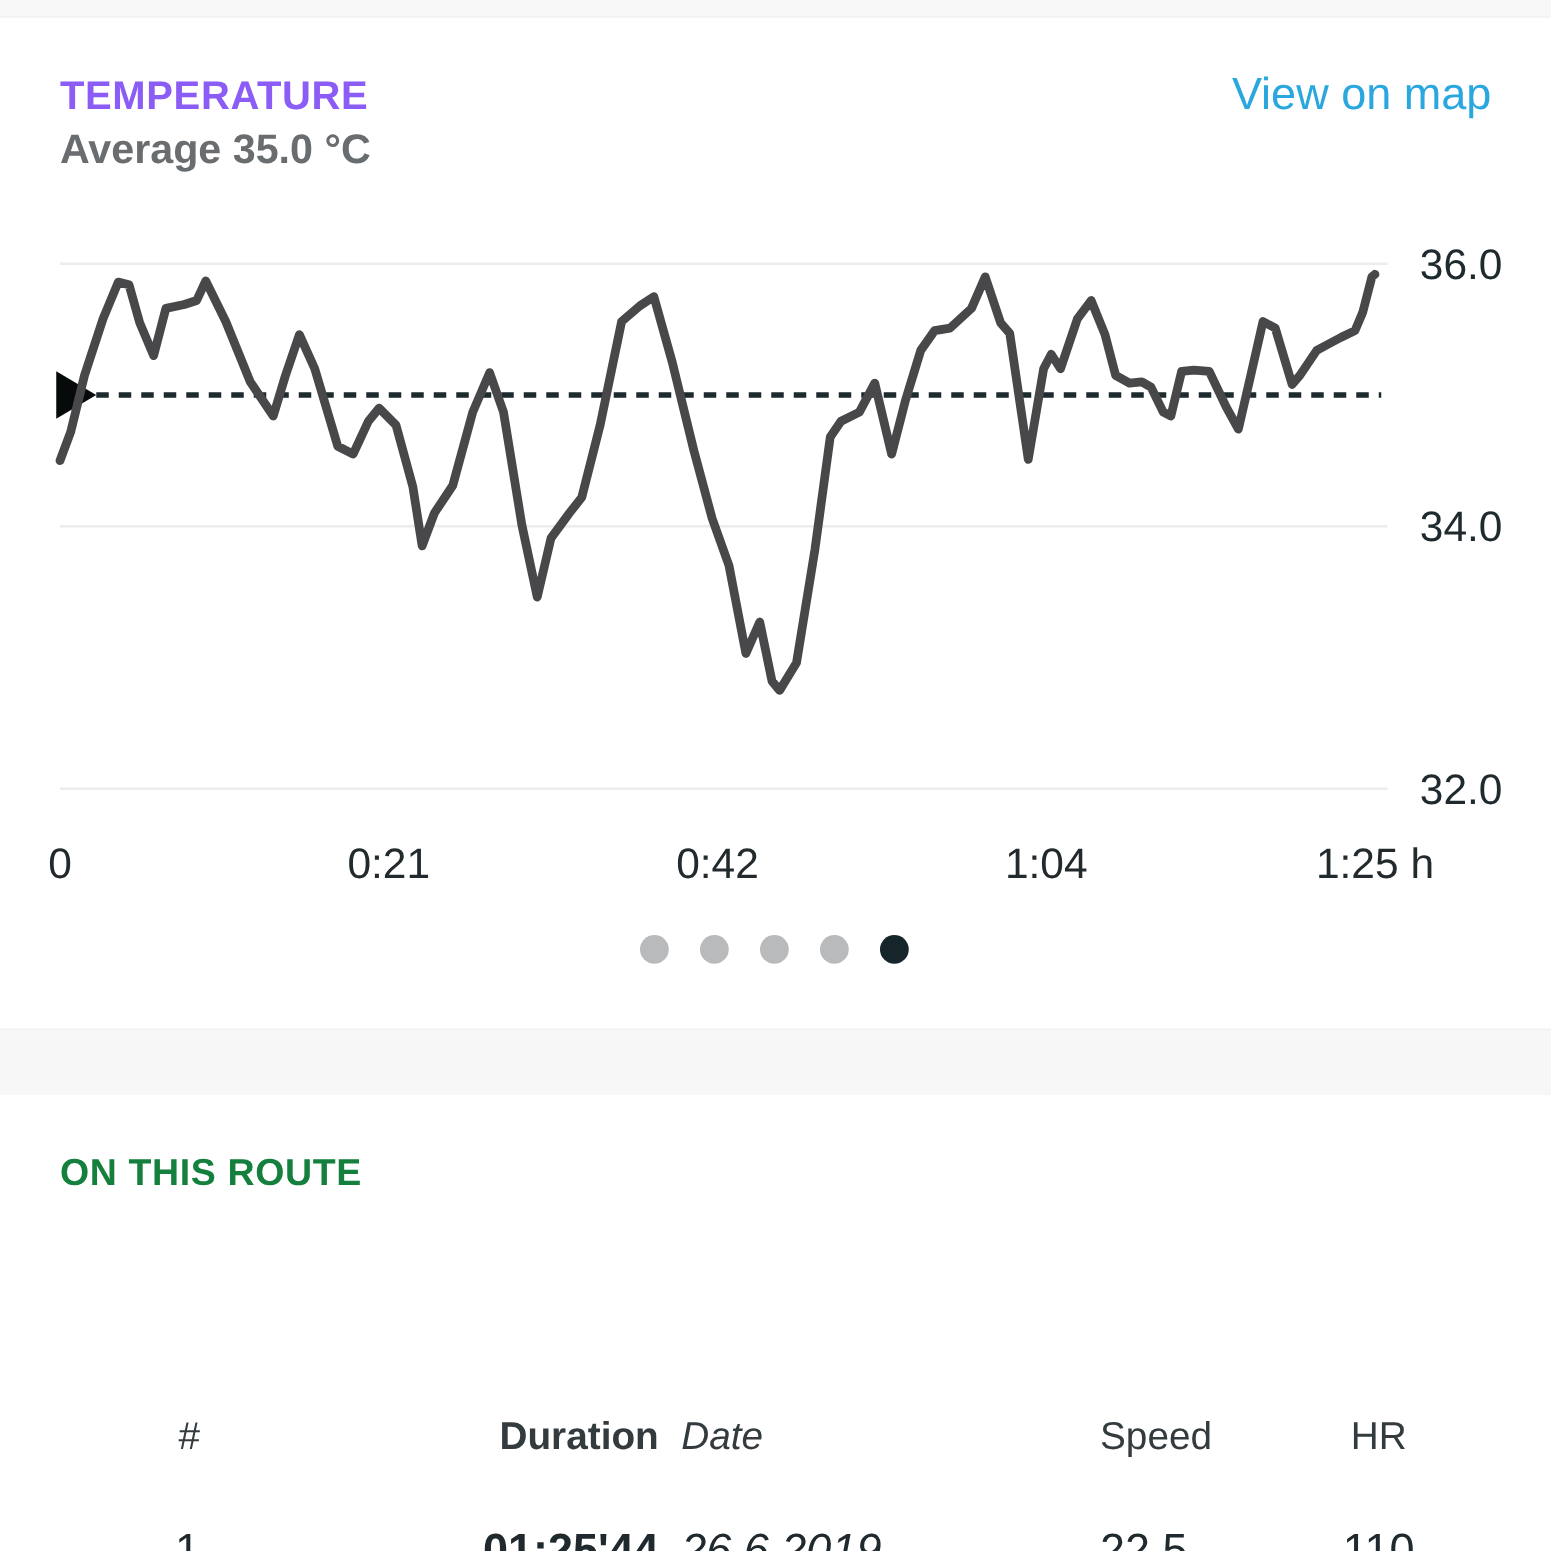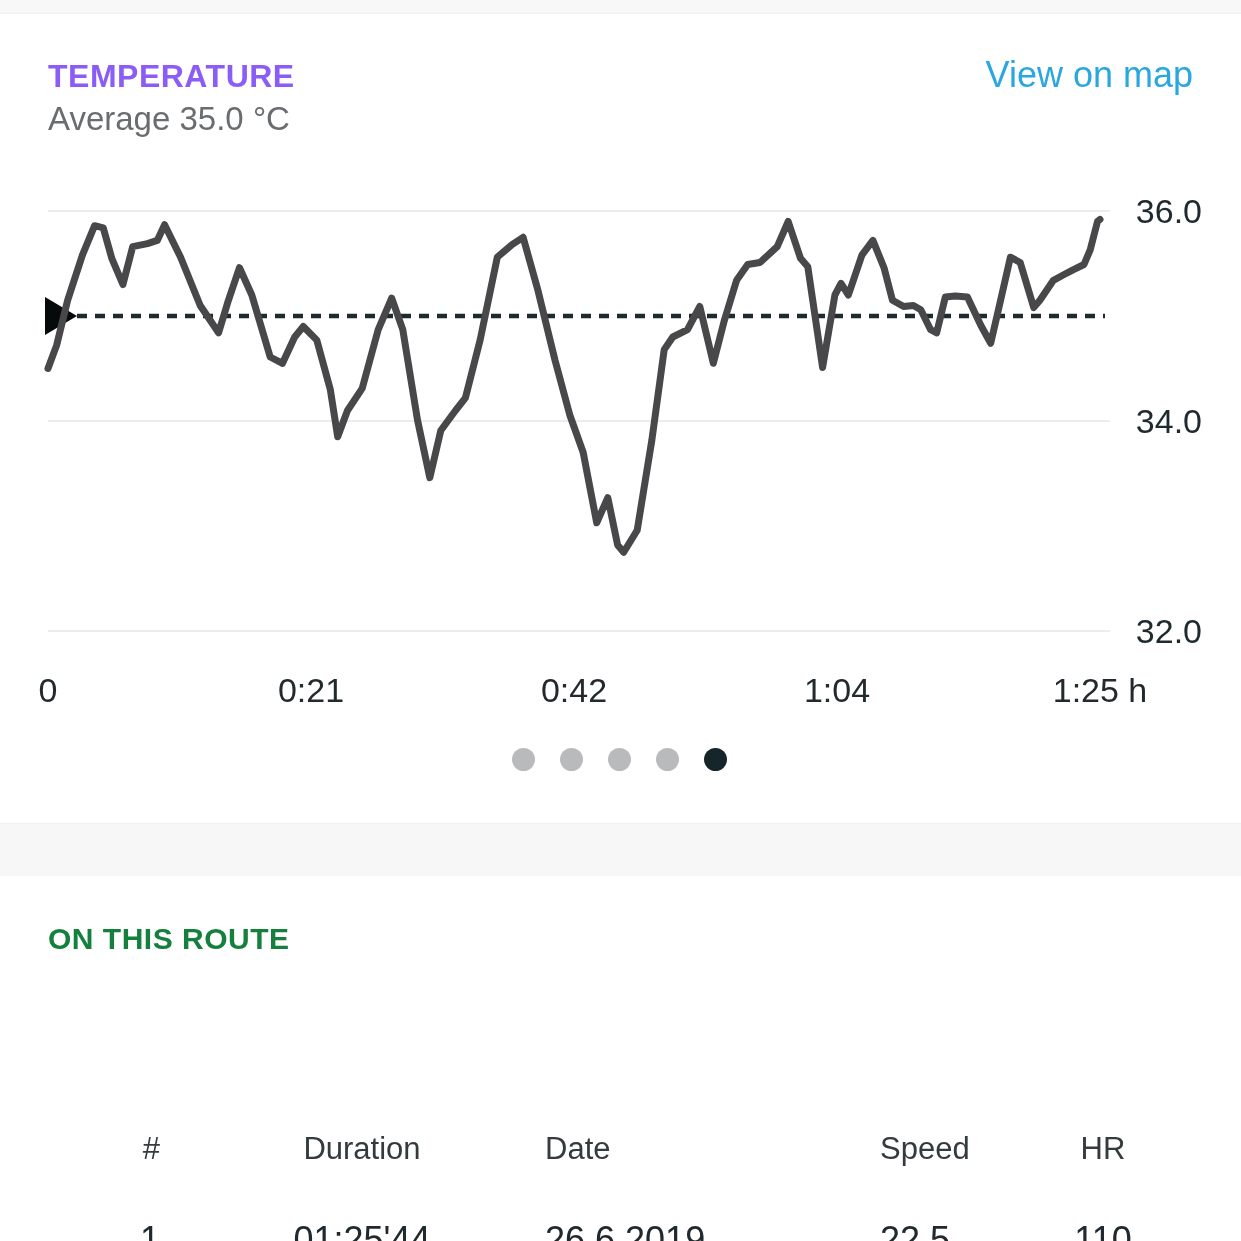--- a/index.html
+++ b/index.html
@@ -4,40 +4,40 @@
 <style>
   html,body{margin:0;padding:0;}
   body{
     width:1241px;height:1241px;overflow:hidden;background:#ffffff;
     font-family:"Liberation Sans",sans-serif;position:relative;
     -webkit-font-smoothing:antialiased;
   }
   .abs{position:absolute;}
   .top-strip{left:0;top:0;width:1241px;height:13px;background:#f8f8f8;border-bottom:1px solid #f0f0f0;}
   .chart-title{left:48px;top:58px;font-size:32px;font-weight:bold;color:#8b5cf6;letter-spacing:.5px;}
-  .chart-subtitle{left:48px;top:100px;font-size:33px;color:#696d70;}
+  .chart-subtitle{left:48px;top:100px;font-size:33px;color:#696d70;font-weight:bold;}
   .view-map{right:48px;top:54px;font-size:36px;font-weight:normal;color:#2aa7de;cursor:pointer;text-decoration:none;}
   .chart-svg{left:0;top:0;width:1241px;height:720px;}
   .grid{stroke:#ececec;stroke-width:2;}
   .ytick{fill:#1e2a2e;font-size:34px;font-family:"Liberation Sans",sans-serif;}
   .xtick{fill:#232a2d;font-size:34px;font-family:"Liberation Sans",sans-serif;}
   .avg-dash{stroke:#1d2a2e;stroke-width:4.5;stroke-dasharray:10 8;fill:none;}
   .trace{stroke:#48484a;stroke-width:7;fill:none;stroke-linejoin:round;stroke-linecap:round;}
   .marker{fill:#060a0b;}
   .dots{left:512px;top:748px;display:flex;gap:25px;}
   .dot{width:23px;height:23px;border-radius:50%;background:#b9babc;}
   .dot.active{background:#16252a;}
   .divider-band{left:0;top:823px;width:1241px;height:52px;background:#f7f7f8;border-top:1px solid #efefef;}
   .route-heading{left:48px;top:922px;font-size:30px;font-weight:bold;color:#15803d;letter-spacing:.5px;}
   .route-desc{left:48px;top:1003px;width:1150px;font-size:33px;color:#23292c;line-height:42px;}
   .th{font-size:31px;color:#333b3e;top:1132px;line-height:34px;}
   .td{font-size:36px;color:#20292d;top:1218px;line-height:44px;}
   .c-num{left:100px;width:60px;text-align:right;}
-  .c-dur{left:197px;width:330px;text-align:center;}
-  .c-date{left:545px;width:330px;text-align:left;}
+  .c-dur{left:197px;width:330px;text-align:right;font-weight:bold;}
+  .c-date{left:545px;width:330px;text-align:left;font-style:italic;}
   .c-speed{left:880px;width:150px;text-align:left;}
   .c-hr{left:1038px;width:130px;text-align:center;}
 </style>
 </head>
 <body>
 
 <div class="abs top-strip"></div>
 
 <div class="abs chart-title">TEMPERATURE</div>
 <div class="abs chart-subtitle">Average 35.0 °C</div>

